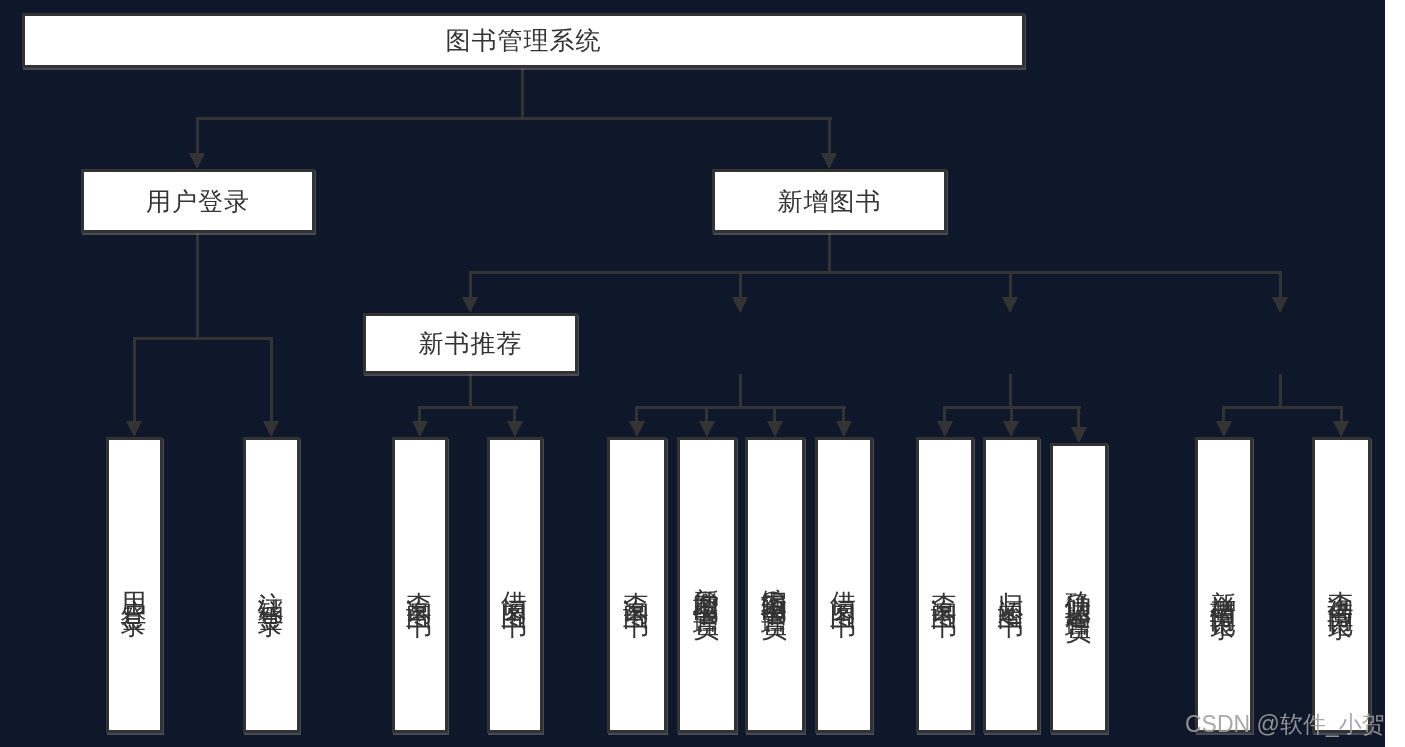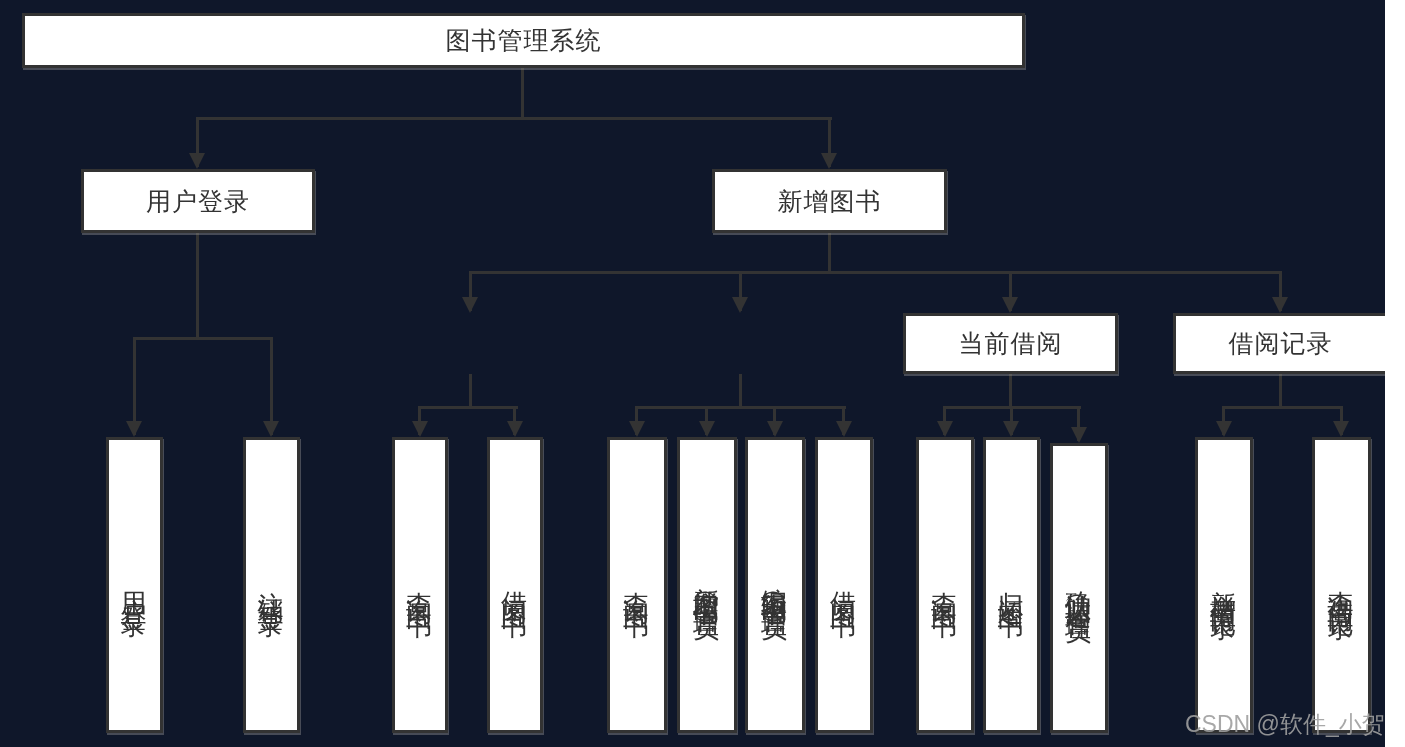--- a/index.html
+++ b/index.html
@@ -122,25 +122,22 @@
     <span class="lbl">图书管理系统</span>
   </div>
 
   <div class="node" style="left:81px;top:169px;width:234px;height:64px">
     <span class="lbl">用户登录</span>
   </div>
   <div class="node" style="left:712px;top:169px;width:235px;height:64px">
     <span class="lbl">新增图书</span>
   </div>
 
-  <div class="node" style="left:903px;top:313px;width:215px;height:61px">
-    <span class="lbl">当前借阅</span>
-  </div>
-  <div class="node" style="left:1173px;top:313px;width:215px;height:61px">
-    <span class="lbl">借阅记录</span>
+  <div class="node" style="left:363px;top:313px;width:215px;height:61px">
+    <span class="lbl">新书推荐</span>
   </div>
 
   <div class="node vnode ls4" style="left:106px;top:437px;width:57px;height:296px">
     <span class="lbl">用户登录</span>
   </div>
   <div class="node vnode ls4" style="left:243px;top:437px;width:57px;height:296px">
     <span class="lbl">注销登录</span>
   </div>
 
   <div class="node vnode ls4" style="left:392px;top:437px;width:56px;height:296px">

